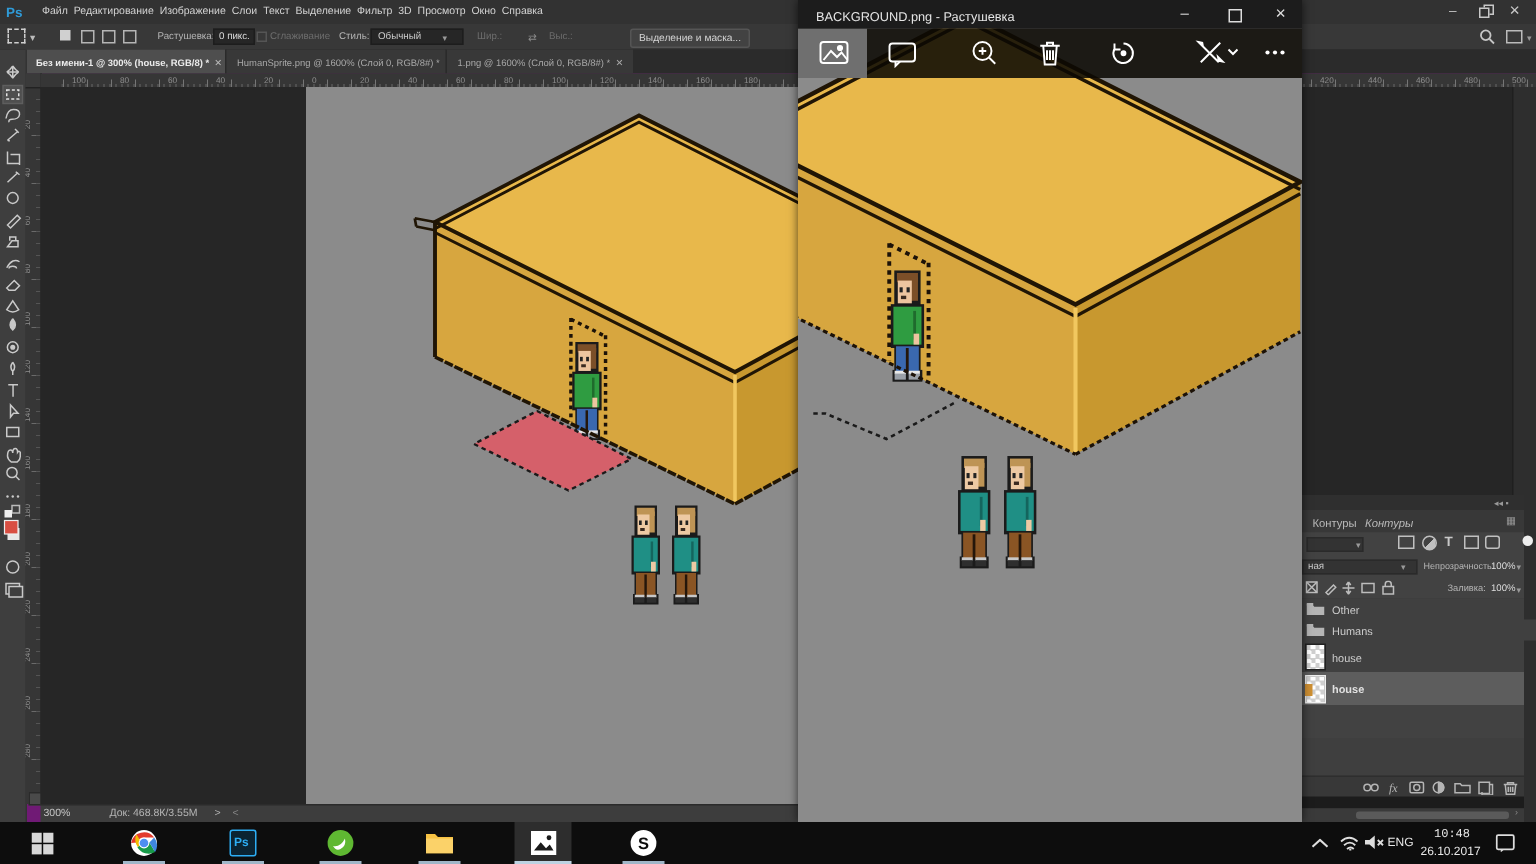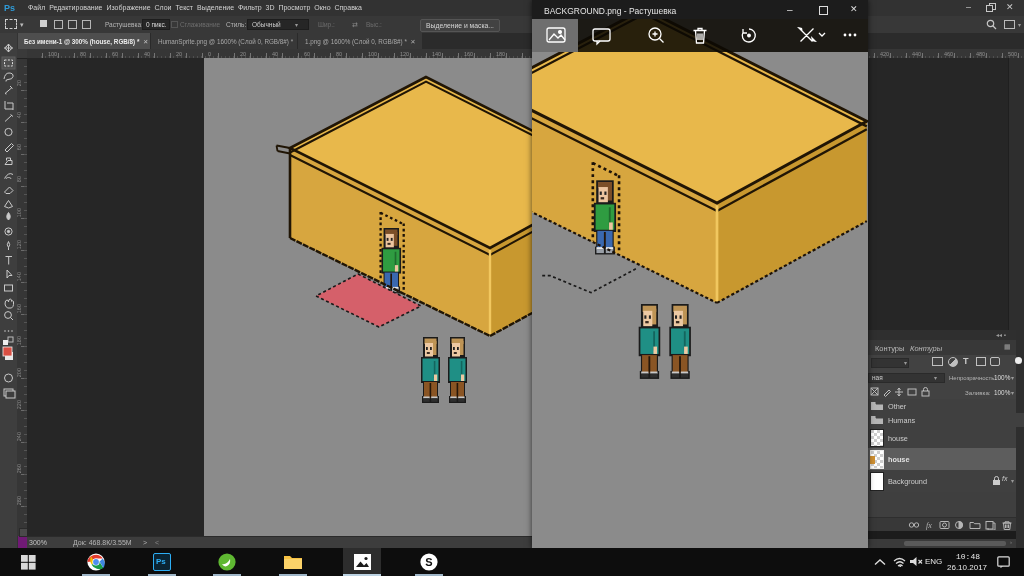--- a/index.html
+++ b/index.html
@@ -284,30 +284,20 @@
       </div>
       <div class="abs" style="left:0;top:97px;width:148px;height:21px;background:#404040;">
         <span class="t" style="left:2px;top:2px;width:12px;height:16px;background:repeating-conic-gradient(#fff 0 25%,#cfcfcf 0 50%) 0 0/6px 6px;border:1px solid #222;"></span>
         <span class="t" style="left:20px;top:7px;color:#ccc;font-size:7.3px;">house</span>
       </div>
       <div class="abs" style="left:0;top:118px;width:148px;height:22px;background:#5d5d5d;">
         <span class="t" style="left:2px;top:2px;width:12px;height:17px;background:repeating-conic-gradient(#fff 0 25%,#cfcfcf 0 50%) 0 0/6px 6px;border:1px solid #eee;"></span>
         <span class="t" style="left:2px;top:8px;width:5px;height:8px;background:#cf9033;"></span>
         <span class="t" style="left:20px;top:7px;color:#e0e0e0;font-size:7.3px;font-weight:bold;">house</span>
       </div>
-      <div class="abs" style="left:0;top:140px;width:148px;height:22px;background:#404040;">
-        <span class="t" style="left:2px;top:2px;width:12px;height:17px;background:#fff;border:1px solid #222;"></span>
-        <span class="t" style="left:20px;top:7px;color:#ccc;font-size:7.3px;">Background</span>
-        <svg class="t" style="left:124px;top:6px" width="9" height="9">
-            <rect x="1" y="4" width="7" height="5" fill="#ccc"></rect>
-            <path d="M2.5 4 v-1.5 a2 2 0 0 1 4 0 v1.5" stroke="#ccc" fill="none"></path>
-          </svg>
-        <span class="t" style="left:134px;top:5px;color:#ccc;font-size:7px;font-style:italic;">fx</span>
-        <span class="t" style="left:143px;top:7px;color:#999;font-size:6px;">▾</span>
-      </div>
       <div class="abs" style="left:0;top:162px;width:148px;height:25px;background:#3f3f3f;"></div>
 
       <div class="abs" style="left:0;top:187px;width:148px;height:14px;background:#383838;border-top:1px solid #2e2e2e;">
         <svg class="t" style="left:40px;top:2px" width="105" height="10">
           <g stroke="#b5b5b5" fill="none" stroke-width="1">
             <circle cx="3.5" cy="5" r="2.2"></circle>
               <circle cx="8.5" cy="5" r="2.2"></circle>
             <rect x="32" y="1.5" width="9" height="7" rx="1"></rect>
               <circle cx="36.5" cy="5" r="2"></circle>
             <circle cx="51" cy="5" r="3.5"></circle>

